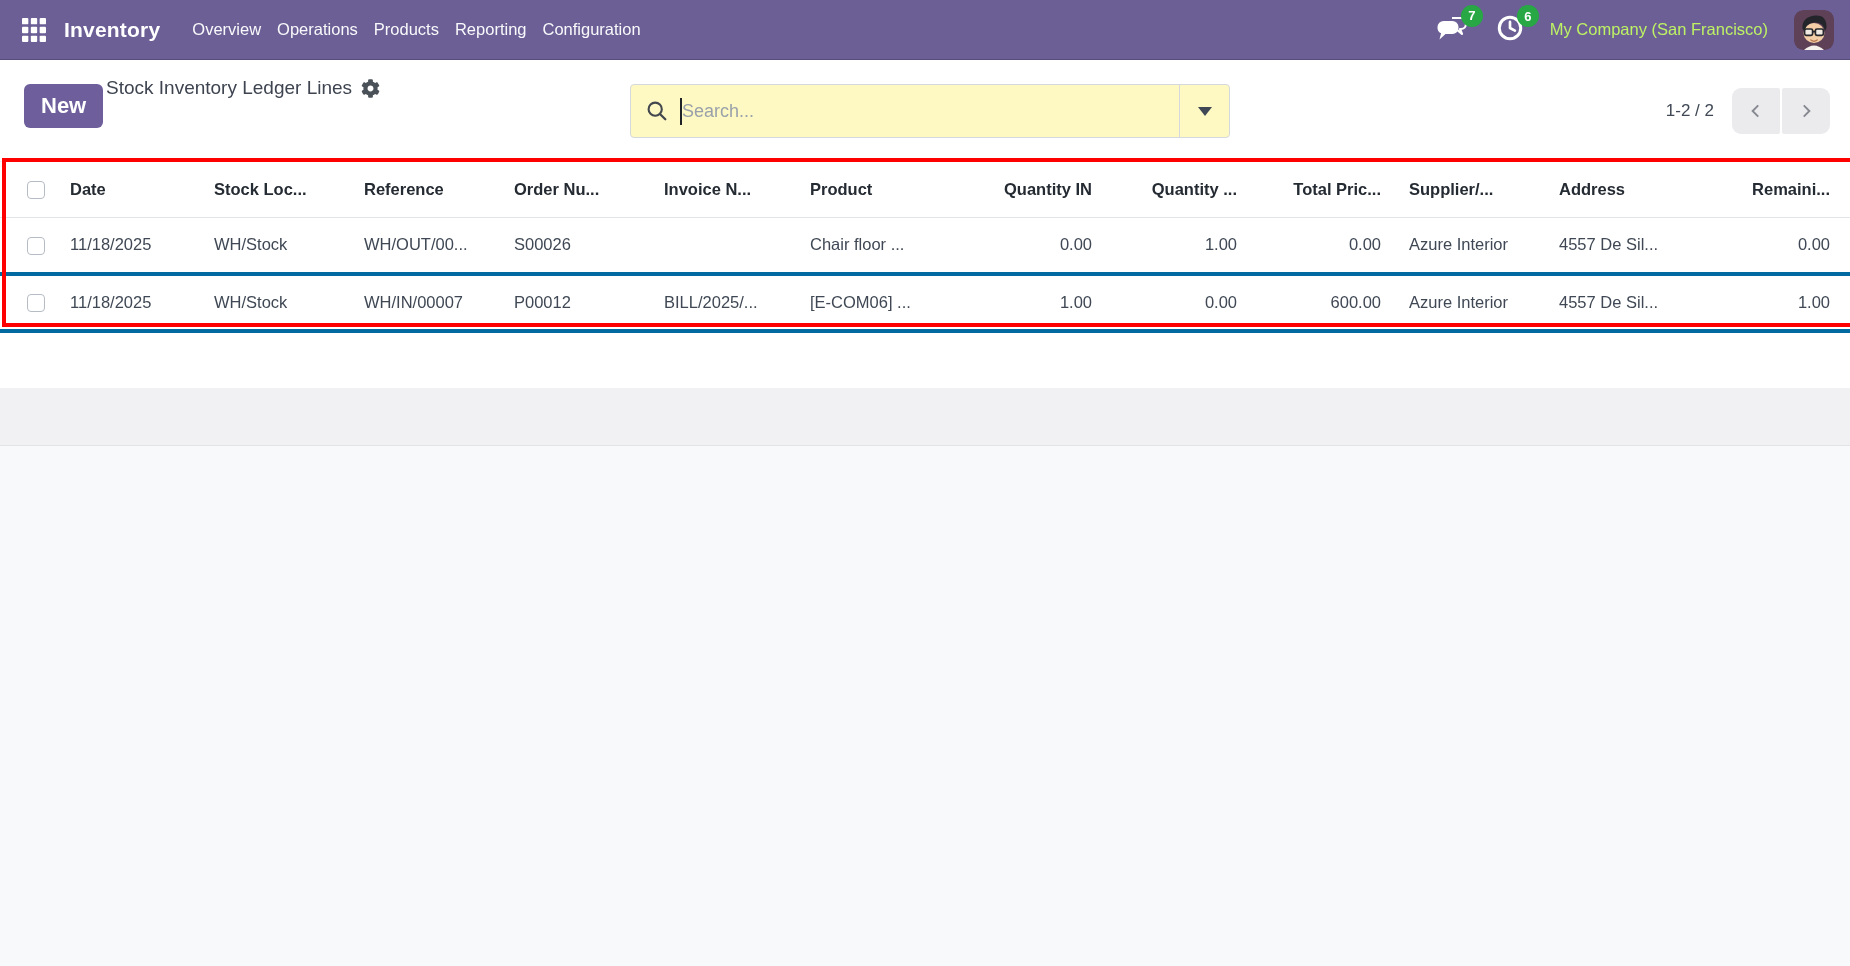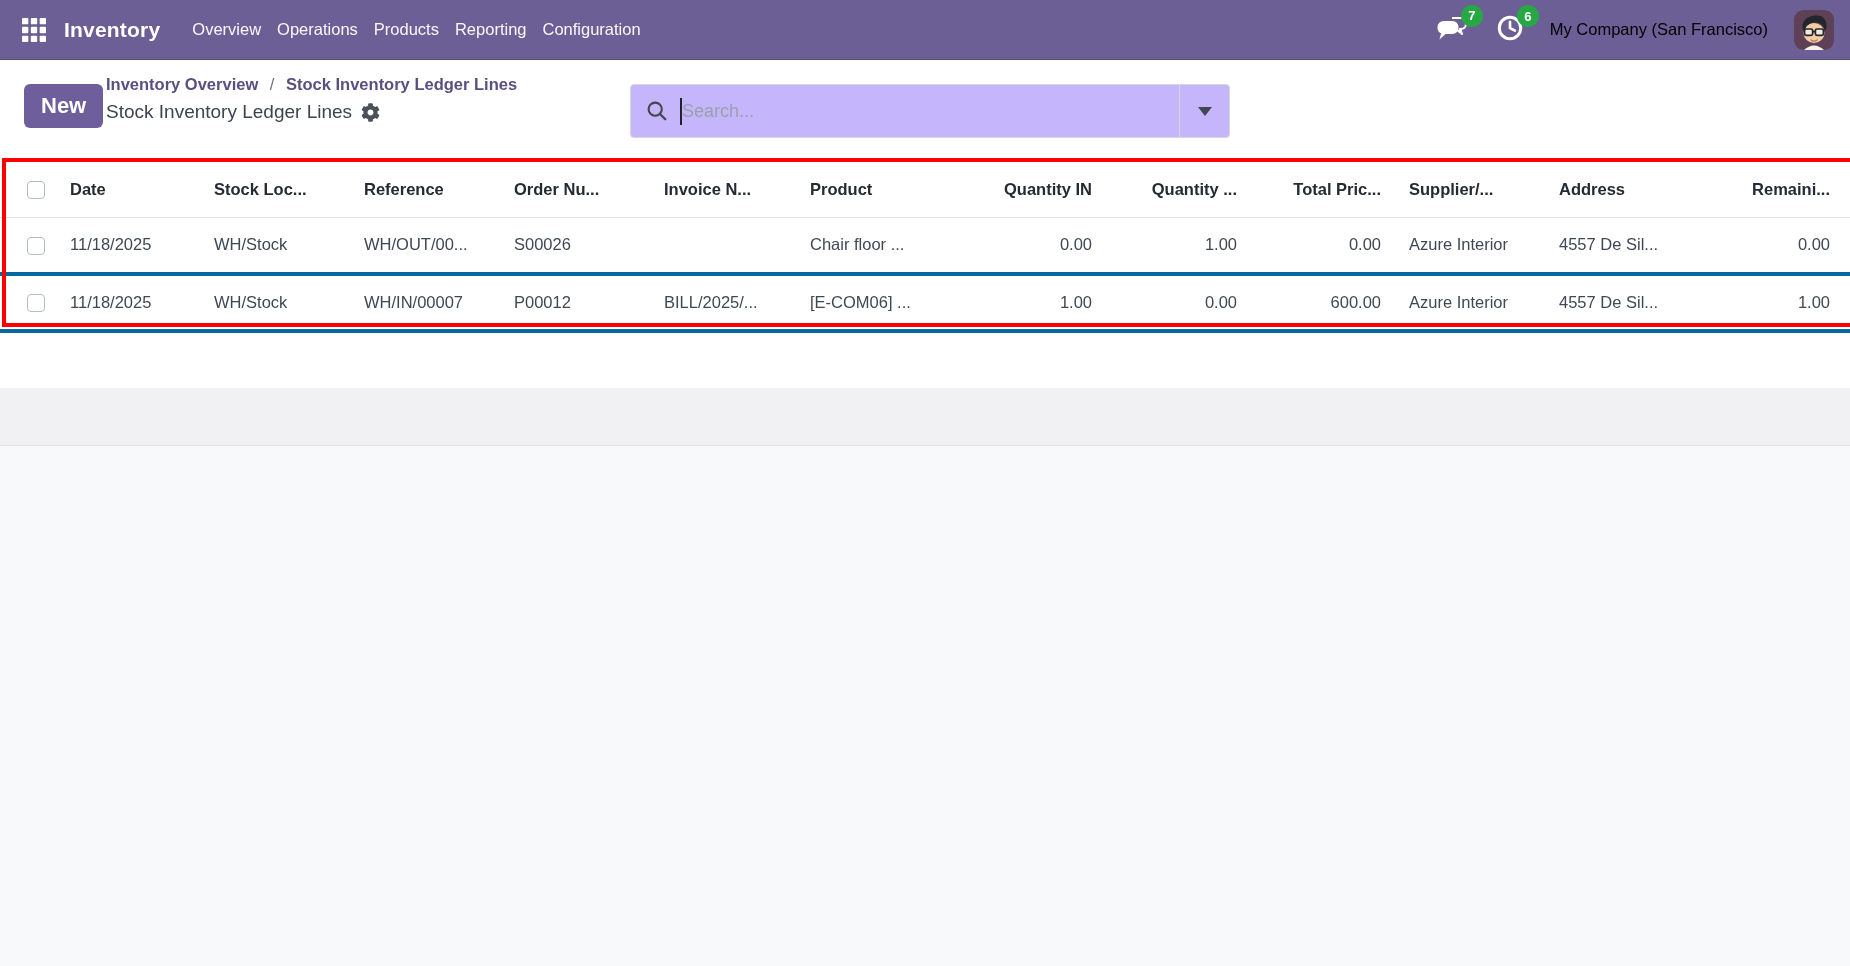--- a/index.html
+++ b/index.html
@@ -22,42 +22,42 @@
   .brand{ color:#fff; font-size:21px; font-weight:700; margin-left:12px; letter-spacing:.2px; cursor:pointer;}
   .nav-menu{ display:flex; align-items:center; margin-left:32px; gap:16px; }
   .nav-item{ color:rgba(255,255,255,.96); font-size:16.5px; cursor:pointer; text-decoration:none; white-space:nowrap; }
   .nav-right{ margin-left:auto; display:flex; align-items:center; gap:24px; }
   .icon-btn{ position:relative; background:transparent; border:none; cursor:pointer; padding:2px; }
   .badge{
     position:absolute; top:-7px; right:-13px; min-width:22px; height:22px; border-radius:11px;
     background:var(--badge-green,#28a745); color:#fff; font-size:13px; font-weight:700;
     display:flex; align-items:center; justify-content:center; padding:0 5px;
   }
-  .company-btn{ background:transparent; border:none; color:#000000; font-size:16.5px; cursor:pointer; white-space:nowrap; }
+  .company-btn{ background:transparent; border:none; color:#bef264; font-size:16.5px; cursor:pointer; white-space:nowrap; }
   .avatar-btn{ background:transparent; border:none; cursor:pointer; padding:0; margin-left:2px; }
   .avatar-btn svg{ display:block; border-radius:9px; }
 
   
   .control-panel{ position:relative; height:102px; background:#fff; border-bottom:1px solid #eceef1; }
   .btn-new{
     position:absolute; left:24px; top:24px; height:44px; padding:0 17px;
     background:var(--primary-button-bg,#6e5f9c); color:#fff; border:none; border-radius:6px;
     font-size:22px; font-weight:700; cursor:pointer; font-family:inherit;
   }
   .bc-block{ position:absolute; left:106px; top:12px; }
   .bc-line1{ font-size:16.5px; line-height:24px; white-space:nowrap; }
   .bc-link{ color:var(--link-purple,#5a4f82); text-decoration:none; font-weight:600; cursor:pointer; }
   .bc-sep{ color:#6b7280; margin:0 7px; }
   .bc-line2{ font-size:19px; line-height:26px; margin-top:3px; color:#3e4450; font-weight:500;
     display:flex; align-items:center; gap:9px; white-space:nowrap; }
   .gear-btn{ background:transparent; border:none; cursor:pointer; padding:0; display:flex; align-items:center; }
 
   .searchbox{
     position:absolute; left:630px; top:24px; width:600px; height:54px;
-    background:#c4b5fd; border:1px solid #d5d8dc; border-radius:4px;
+    background:#fef9c3; border:1px solid #d5d8dc; border-radius:4px;
     display:flex; align-items:center; padding-left:15px;
   }
   .searchbox .mag{ flex:0 0 auto; }
   .search-input-wrap{ position:relative; flex:1; height:100%; display:flex; align-items:center; }
   .text-cursor{ position:absolute; left:12px; top:13px; width:1.5px; height:27px; background:#1f2328; }
   .search-input{
     width:100%; height:100%; border:none; outline:none; background:transparent;
     font-size:18px; color:#374151; padding-left:14px; font-family:inherit;
   }
   .search-input::placeholder{ color:#9aa1aa; }
@@ -155,25 +155,20 @@
           <path d="M16.8 30 Q20 32.4 23.2 30" fill="none" stroke="#b97a54" stroke-width="1.4" stroke-linecap="round"></path>
         </svg>
       </button>
     </div>
   </header>
 
   <section class="control-panel">
     <button class="btn-new">New</button>
 
     <div class="bc-block">
-      <div class="bc-line1">
-        <a class="bc-link">Inventory Overview</a>
-        <span class="bc-sep">/</span>
-        <a class="bc-link">Stock Inventory Ledger Lines</a>
-      </div>
       <div class="bc-line2">
         <span>Stock Inventory Ledger Lines</span>
         <button class="gear-btn">
           <svg width="19" height="19" viewBox="0 0 512 512">
             <path fill="#4b5158" d="M487.4 315.7l-42.6-24.6c4.3-23.2 4.3-47 0-70.2l42.6-24.6c4.9-2.8 7.1-8.6 5.5-14-11.1-35.6-30-67.8-54.7-94.6-3.8-4.1-10-5.1-14.8-2.3L380.8 110c-17.9-15.4-38.5-27.3-60.8-35.1V25.8c0-5.6-3.9-10.5-9.4-11.7-36.7-8.2-74.3-7.8-109.2 0-5.5 1.2-9.4 6.1-9.4 11.7V75c-22.2 7.9-42.8 19.8-60.8 35.1L88.7 85.5c-4.9-2.8-11-1.9-14.8 2.3-24.7 26.7-43.6 58.9-54.7 94.6-1.7 5.4.6 11.2 5.5 14L67.3 221c-4.3 23.2-4.3 47 0 70.2l-42.6 24.6c-4.9 2.8-7.1 8.6-5.5 14 11.1 35.6 30 67.8 54.7 94.6 3.8 4.1 10 5.1 14.8 2.3l42.6-24.6c17.9 15.4 38.5 27.3 60.8 35.1v49.2c0 5.6 3.9 10.5 9.4 11.7 36.7 8.2 74.3 7.8 109.2 0 5.5-1.2 9.4-6.1 9.4-11.7v-49.2c22.2-7.9 42.8-19.8 60.8-35.1l42.6 24.6c4.9 2.8 11 1.9 14.8-2.3 24.7-26.7 43.6-58.9 54.7-94.6 1.5-5.5-.7-11.3-5.6-14.1zM256 336c-44.1 0-80-35.9-80-80s35.9-80 80-80 80 35.9 80 80-35.9 80-80 80z"></path>
           </svg>
         </button>
       </div>
     </div>
 
@@ -184,20 +179,35 @@
       </svg>
       <div class="search-input-wrap">
         <span class="text-cursor"></span>
         <input class="search-input" type="text" autofocus="" placeholder="Search..." style="">
       </div>
       <button class="search-dd">
         <span class="caret-down"></span>
       </button>
     </div>
 
+    <div class="pager">
+      <span class="pager-range">1-2 / 2</span>
+      <div class="pager-btns">
+        <button class="pager-btn">
+          <svg width="18" height="18" viewBox="0 0 16 16">
+            <polyline points="10,3 5,8 10,13" fill="none" stroke="#85888f" stroke-width="1.7"></polyline>
+          </svg>
+        </button>
+        <button class="pager-btn">
+          <svg width="18" height="18" viewBox="0 0 16 16">
+            <polyline points="6,3 11,8 6,13" fill="none" stroke="#85888f" stroke-width="1.7"></polyline>
+          </svg>
+        </button>
+      </div>
+    </div>
   </section>
 
   <div class="list-area">
     <table>
       <thead>
           <tr id="thead-row">
             <th class="cb" style="width: 56px;"><span class="checkbox"></span></th>
             <th style="width: 144px;">Date</th>
             <th style="width: 150px;">Stock Loc...</th>
             <th style="width: 150px;">Reference</th>

